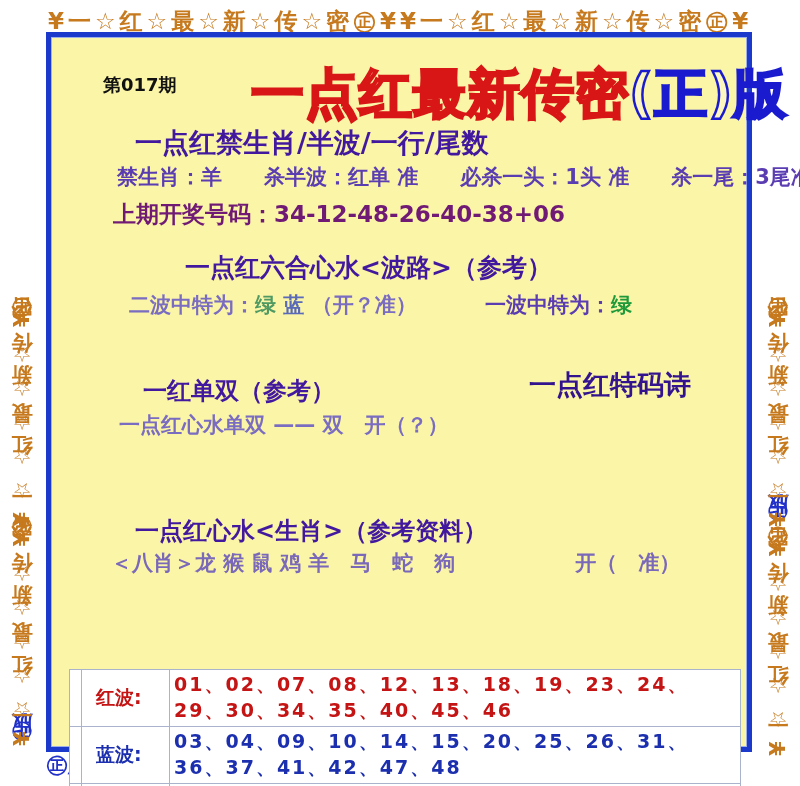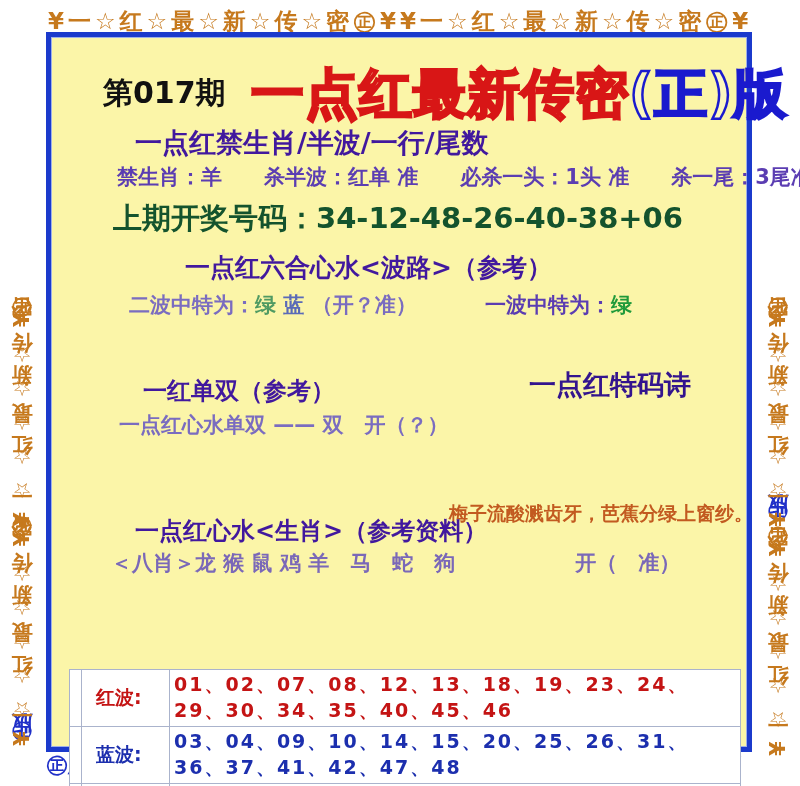--- a/index.html
+++ b/index.html
@@ -30,32 +30,32 @@
   .border-left-col  { left:6px; }
   .border-right-col { right:6px; }
   .border-side .stamp { color:#2030c8; }
   
   .frame {
     position:absolute; left:46px; top:32px; width:706px; height:720px;
     background:#fbf5a8; border:5px solid #1b3acc;
     box-shadow: inset 0 0 0 1px #9fb0e8;
   }
   .abs { position:absolute; white-space:nowrap; }
-  .issue { left:52px; top:36px; font-size:30px; font-weight:bold; color:#111111; }
+  .issue { left:52px; top:36px; font-size:18px; font-weight:bold; color:#111111; }
   .big-title { left:200px; top:22px; font-size:53px; font-weight:bold; letter-spacing:1px; }
   .outline-red  { color:#d81616;text-align:right; }
   .outline-blue { color:#1a1ace; }
   @supports (-webkit-text-stroke: 2px red) {
     .outline-red  { color:#fcf7c0; -webkit-text-stroke:2.5px #d81616; }
     .outline-blue { color:#fcf7c0; -webkit-text-stroke:2.5px #1a1ace; }
   }
   .h-indigo { font-weight:bold; color:#41189e; }
   .h1 { left:84px;  top:88px;  font-size:27px; }
   .l1 { left:66px;  top:126px; font-size:21px; color:#5b3db2; font-weight:bold; }
-  .lastdraw { left:62px; top:162px; font-size:29px; font-weight:bold; color:#14532d; }
+  .lastdraw { left:62px; top:162px; font-size:23px; font-weight:bold; color:#701a75; }
   .h2 { left:86px;  top:214px; font-size:25px;margin-left:48px; }
   .l2 { left:78px;  top:254px; font-size:21px; color:#7a6cc0; font-weight:bold; }
   .l2 .g { color:#4f9a62; } .l2 .b { color:#5a6ab8; }
   .l2r { left:434px; top:254px; font-size:21px; color:#5b3db2; font-weight:bold; }
   .l2r .g { color:#1f9a3a; }
   .h3  { left:92px;  top:338px; font-size:24px; }
   .h3r { left:478px; top:330px; font-size:27px; color:#33148e; font-weight:bold; }
   .l3  { left:68px;  top:374px; font-size:21px; color:#7a6cc0; font-weight:bold; }
   .poem { left:398px; top:464px; font-size:19px; color:#c25a20; font-weight:bold; }
   .h4  { left:84px;  top:478px; font-size:24px; }
@@ -112,21 +112,20 @@
       <span>二波中特为：</span><span class="g">绿</span> <span class="b">蓝</span> <span>（开？准）</span>
     </div>
     <div class="abs l2r">
       <span>一波中特为：</span><span class="g">绿</span>
     </div>
 
     <div class="abs h3 h-indigo">一红单双（参考）</div>
     <div class="abs h3r">一点红特码诗</div>
     <div class="abs l3">一点红心水单双 —— 双　开（？）</div>
 
-    <div class="abs poem">梅子流酸溅齿牙，芭蕉分绿上窗纱。</div>
     <div class="abs h4 h-indigo">一点红心水&lt;生肖&gt;（参考资料）</div>
     <div class="abs l4">
       <span>＜八肖＞龙 猴 鼠 鸡 羊　马　蛇　狗</span><span class="result">开（　准）</span>
     </div>
 
     <table class="waves">
       <tbody>
         <tr class="row-red">
           <td class="spacer"></td>
           <td class="lbl">红波:</td>

